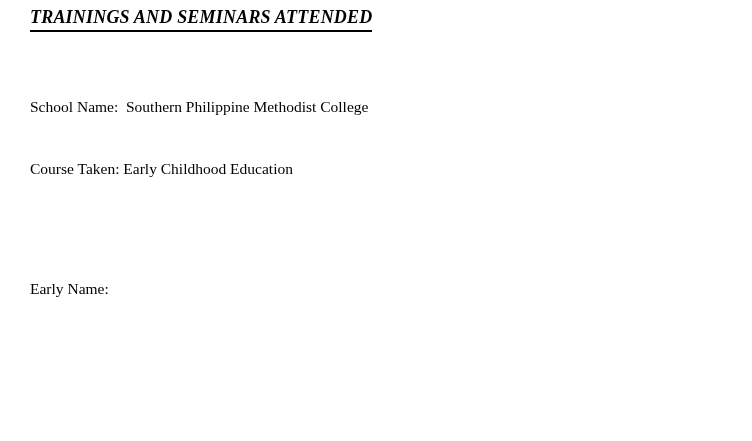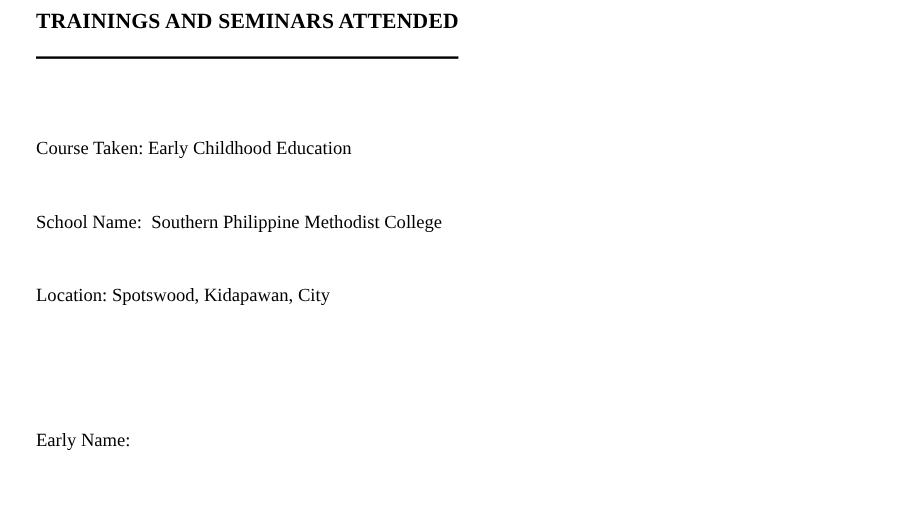--- a/index.html
+++ b/index.html
@@ -18,21 +18,22 @@
     padding: 6px 20px 0 30px;
   }
   .title {
     display: inline-block;
     margin: 0;
     font-size: 18px;
     line-height: 23px;
     font-weight: bold;
     letter-spacing: 0.2px;
     border-bottom: 2px solid #000000;
-    padding-bottom: 18px;
+    padding-bottom: 1px;
+    font-style: italic;
   }
   .entries {
     margin-top: 24px;
   }
   .entry {
     font-size: 15.5px;
     line-height: 20.5px;
     white-space: pre-wrap;
     margin: 0 0 18px 0;
   }
@@ -43,23 +44,22 @@
 </head>
 <body>
 
 <div class="doc">
 
   <h1 class="title">TRAININGS AND SEMINARS ATTENDED</h1>
 
   <div class="entries">
 
     <div class="entry">
+      <div class="line">School Name:  Southern Philippine Methodist College</div>
       <div class="line">Course Taken: Early Childhood Education</div>
-      <div class="line">School Name:  Southern Philippine Methodist College</div>
-      <div class="line">Location: Spotswood, Kidapawan, City</div>
     </div>
 
     <div class="entry">
       <div class="line">Early Name:</div>
       
       
       
     </div>
 
   </div>

